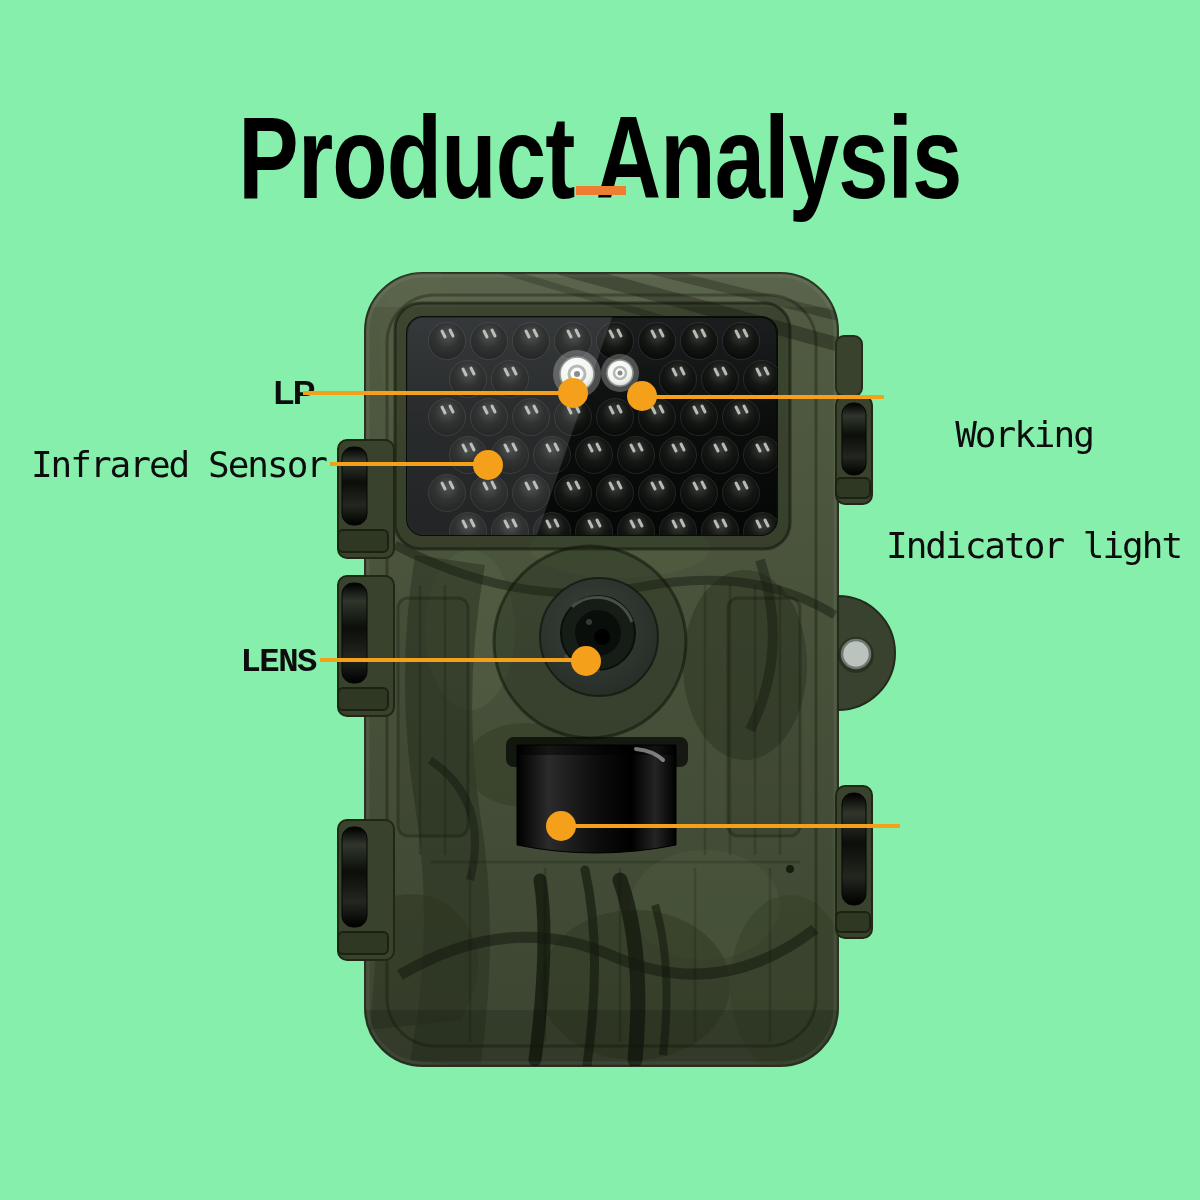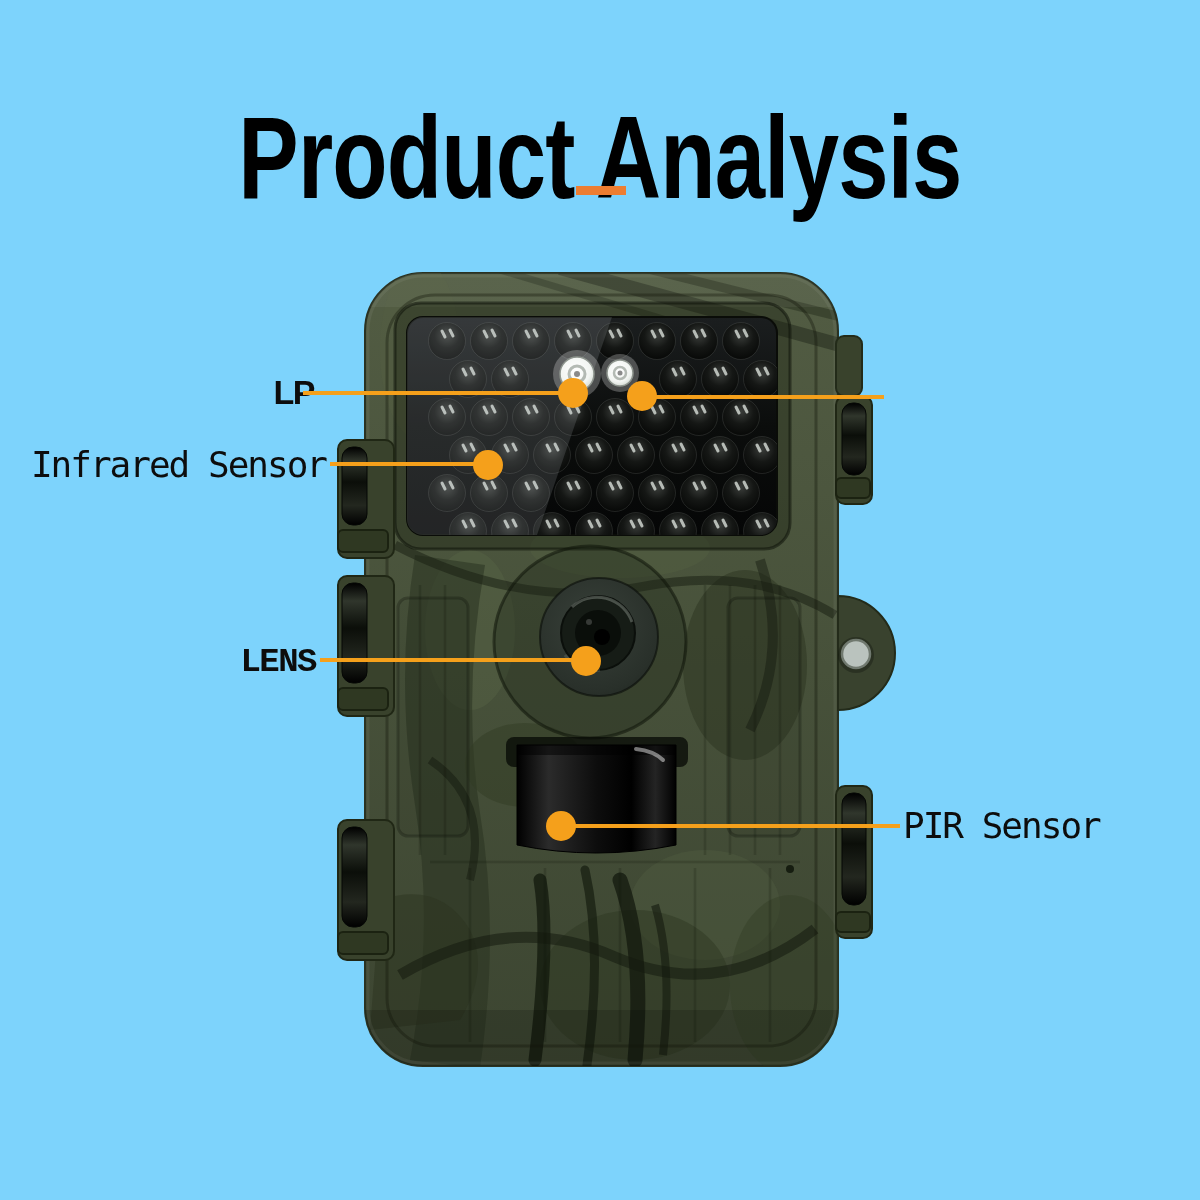--- a/index.html
+++ b/index.html
@@ -1,21 +1,21 @@
 <!DOCTYPE html>
 <html><head>
 <meta charset="utf-8">
 <style>
   html,body{margin:0;padding:0;}
   body{
     width:1200px;height:1200px;overflow:hidden;background:#ffffff;
     font-family:"Liberation Sans", sans-serif;
     --accent:#F5A01B; --divider:#ED7D31; --label:#0D0D0D;
   }
-  .stage{position:relative;width:1200px;height:1200px;background:#7dd3fc;}
+  .stage{position:relative;width:1200px;height:1200px;background:#86efac;}
 
   
   .title{
     position:absolute;top:22px;left:0;width:1200px;text-align:center;
     font-size:116px;font-weight:bold;color:#000;line-height:1;
     letter-spacing:-1px;white-space:nowrap;
     transform:scaleX(.78);transform-origin:600px 50%;
   }
   .divider{position:absolute;left:576px;top:186px;width:50px;height:9px;background:var(--divider);}
 
@@ -309,28 +309,31 @@
         <rect x="842" y="793" width="24" height="112" rx="11" fill="url(#strapG)" stroke="#050705"></rect>
         <rect x="836" y="912" width="34" height="20" rx="5" fill="#2F3822" stroke="#1B2211" stroke-width="2"></rect>
       </g>
     </g>
   </svg>
 
   <div class="co-label sans lp-label">LP</div>
   <div class="co-line lp-line"></div>
   <div class="co-dot lp-dot"></div>
 
+  <div class="co-label mono working-label">
+    <div>Working</div>
+    <div>Indicator light</div>
+  </div>
   <div class="co-line working-line"></div>
   <div class="co-dot working-dot"></div>
 
   <div class="co-label mono infrared-label">Infrared Sensor</div>
   <div class="co-line infrared-line"></div>
   <div class="co-dot infrared-dot"></div>
 
   <div class="co-label sans lens-label">LENS</div>
   <div class="co-line lens-line"></div>
   <div class="co-dot lens-dot"></div>
 
-  <div class="co-label mono pir-label">PIR Sensor</div>
   <div class="co-line pir-line"></div>
   <div class="co-dot pir-dot"></div>
 
 </div>
 
 </body></html>

